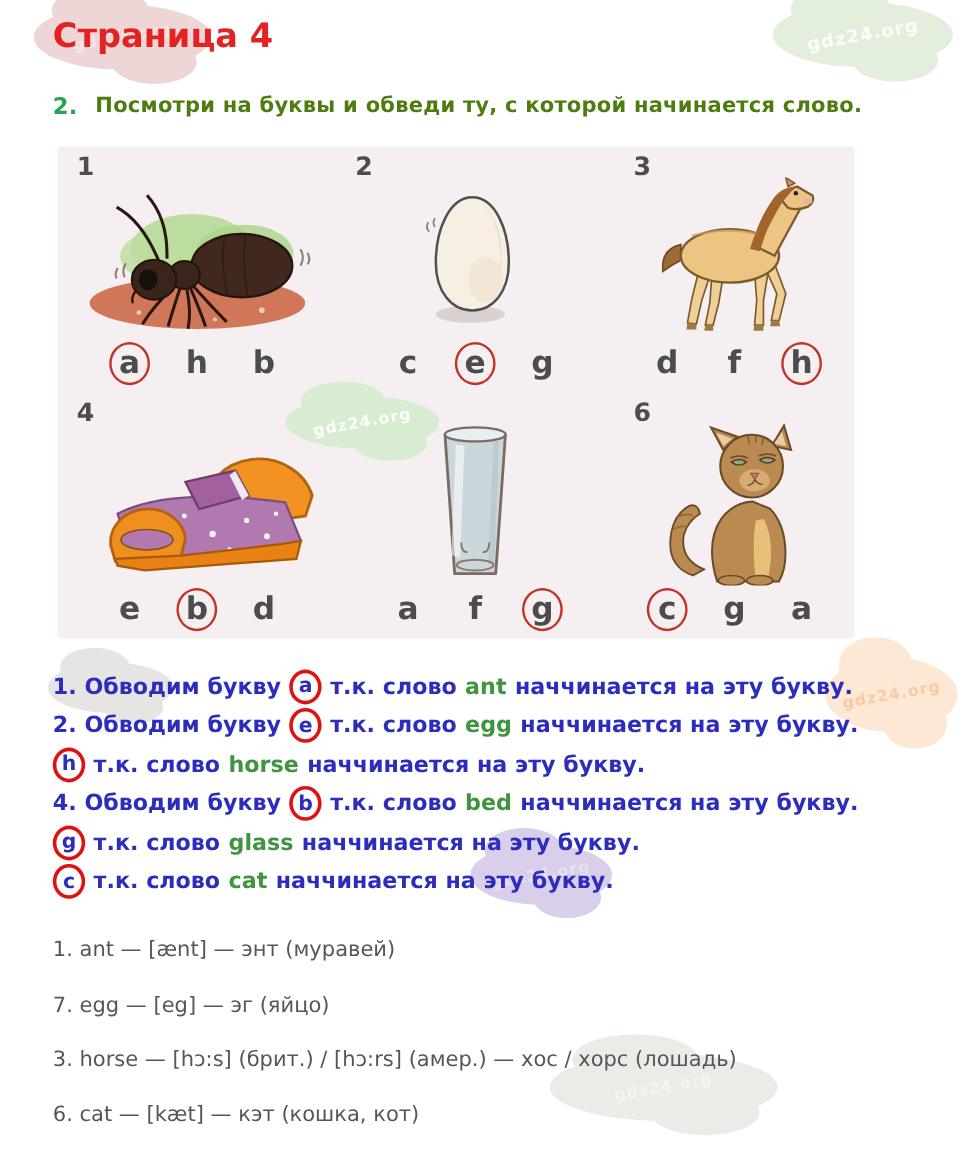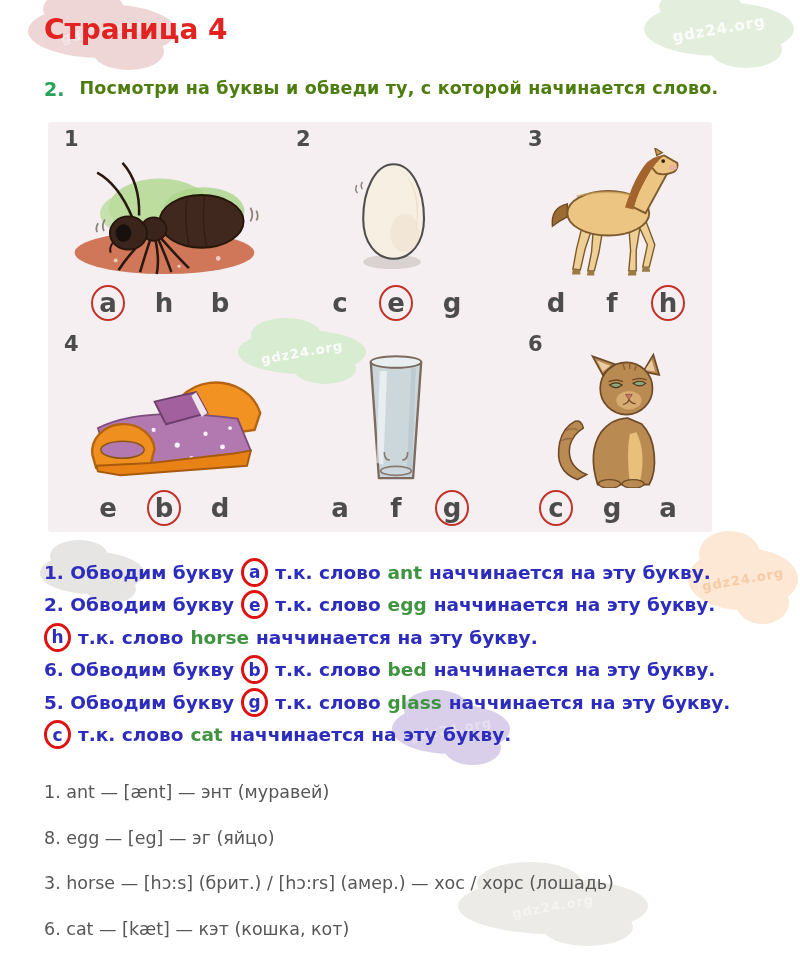--- a/index.html
+++ b/index.html
@@ -281,47 +281,46 @@
     </div>
     <div class="exp-line">
       <span class="exp-circle">
           <span>h</span>
         </span>
       <span>т.к. слово</span>
       <span class="exp-word">horse</span>
       <span>наччинается на эту букву.</span>
     </div>
     <div class="exp-line">
-      <span>6. Обводим букву</span>
+      <span>4. Обводим букву</span>
       <span class="exp-circle">
           <span>b</span>
         </span>
       <span>т.к. слово</span>
       <span class="exp-word">bed</span>
       <span>наччинается на эту букву.</span>
     </div>
     <div class="exp-line">
-      <span>5. Обводим букву</span>
       <span class="exp-circle">
           <span>g</span>
         </span>
       <span>т.к. слово</span>
       <span class="exp-word">glass</span>
       <span>наччинается на эту букву.</span>
     </div>
     <div class="exp-line">
       <span class="exp-circle">
           <span>c</span>
         </span>
       <span>т.к. слово</span>
       <span class="exp-word">cat</span>
       <span>наччинается на эту букву.</span>
     </div>
   </div>
 
   <div class="transcriptions">
     <div>1. ant — [ænt] — энт (муравей)</div>
-    <div>8. egg — [eg] — эг (яйцо)</div>
+    <div>7. egg — [eg] — эг (яйцо)</div>
     <div>3. horse — [hɔ:s] (брит.) / [hɔ:rs] (амер.) — хос / хорс (лошадь)</div>
     <div>6. cat — [kæt] — кэт (кошка, кот)</div>
   </div>
 
 </div>
 
 </body></html>

